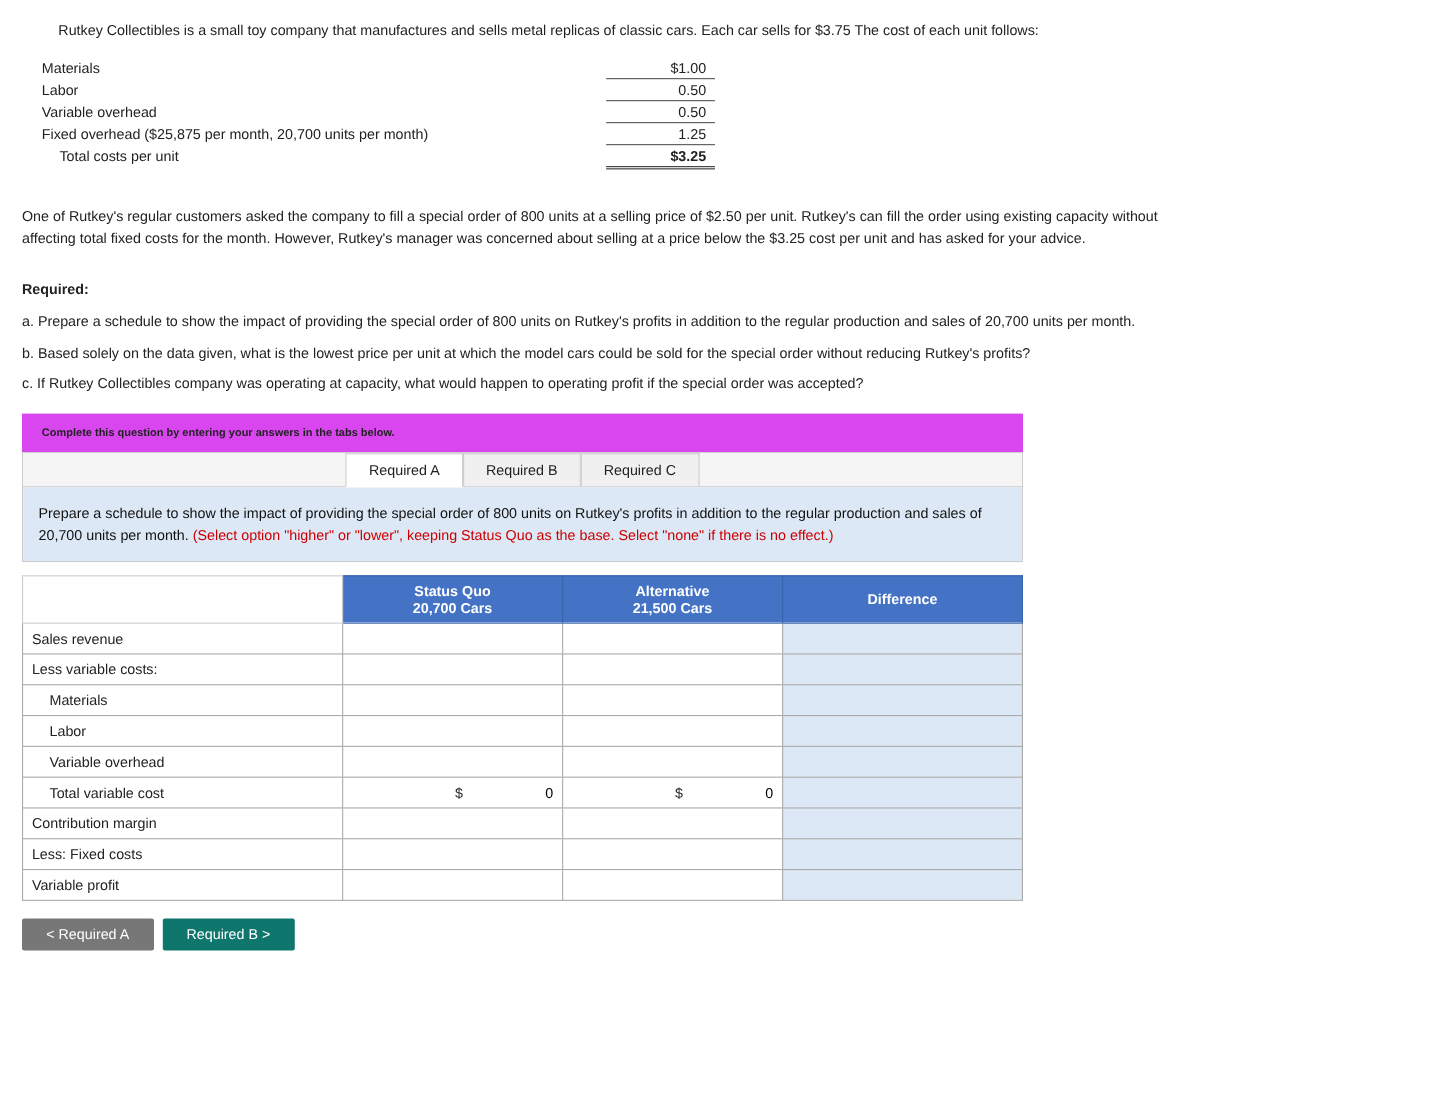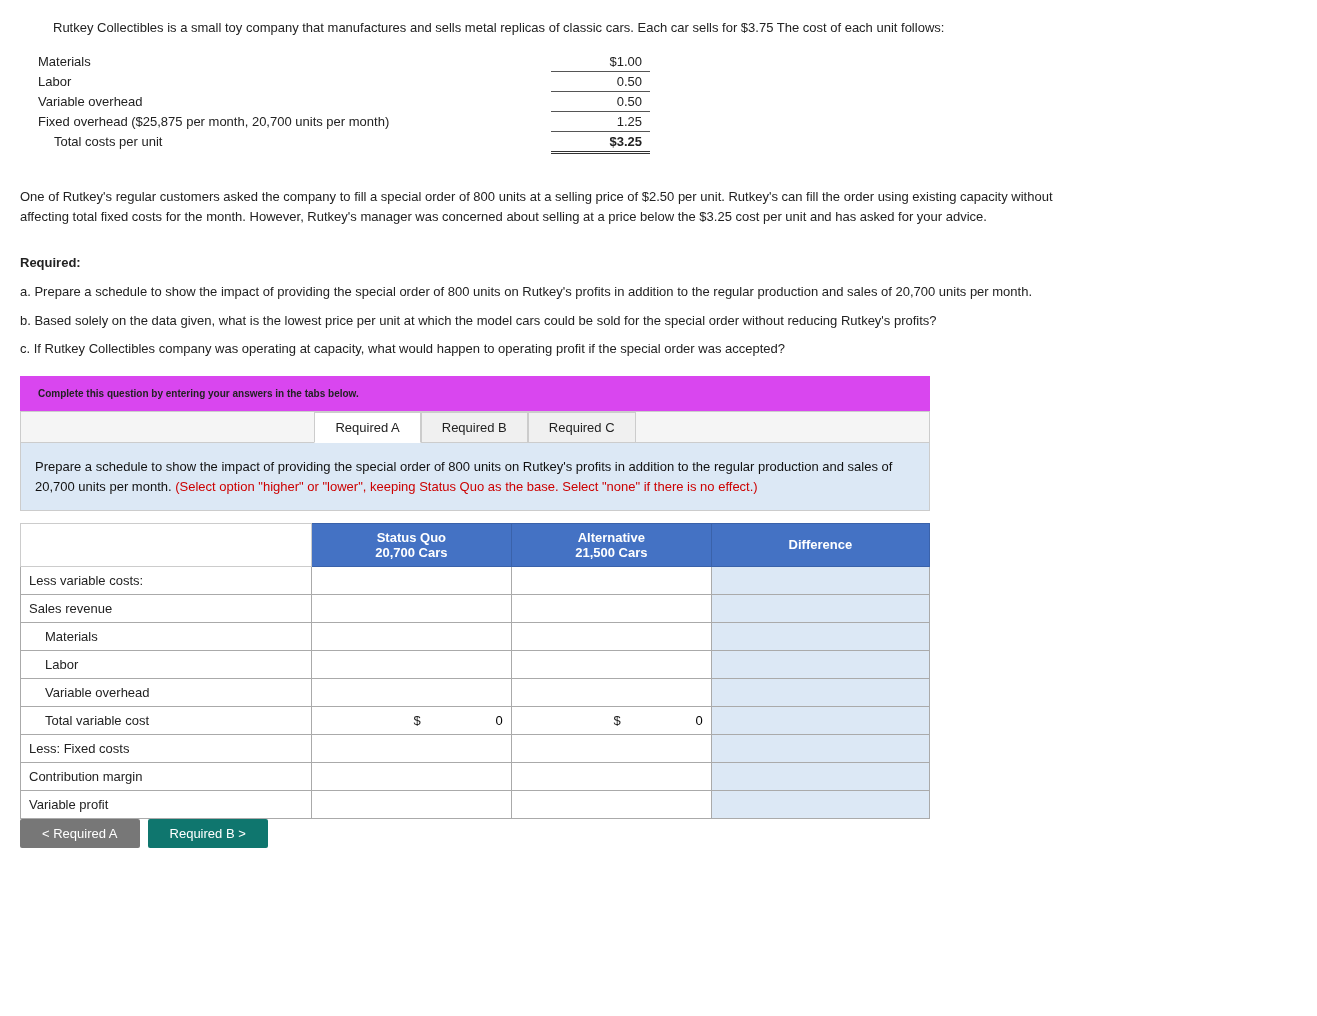--- a/index.html
+++ b/index.html
@@ -144,20 +144,21 @@
     .data-table tr.header-row th {
       vertical-align: middle;
     }
     .dollar-prefix {
       display: inline-block;
       margin-right: 2px;
     }
     .bottom-nav {
       display: flex;
       gap: 8px;
+      margin-top: 16px;
       max-width: 560px;
     }
     .nav-btn {
       padding: 7px 22px;
       font-size: 13px;
       border: none;
       cursor: pointer;
       border-radius: 2px;
     }
     .nav-btn.prev {
@@ -249,27 +250,27 @@
         </th>
         <th>
           <span>Alternative</span><br>
           <span>21,500 Cars</span>
         </th>
         <th>Difference</th>
       </tr>
     </thead>
     <tbody id="data-table-body">
     <tr>
+          <td class="label-cell">Sales revenue</td>
+          <td class="input-cell"><input type="text" style=""></td>
+          <td class="input-cell"><input type="text" style=""></td>
+          <td class="diff-cell input-cell"><input type="text" style=""></td>
+        </tr>
+        <tr>
           <td class="label-cell">Less variable costs:</td>
-          <td class="input-cell"><input type="text" style=""></td>
-          <td class="input-cell"><input type="text" style=""></td>
-          <td class="diff-cell input-cell"><input type="text" style=""></td>
-        </tr>
-        <tr>
-          <td class="label-cell">Sales revenue</td>
           <td class="input-cell"><input type="text" style=""></td>
           <td class="input-cell"><input type="text" style=""></td>
           <td class="diff-cell input-cell"><input type="text" style=""></td>
         </tr>
         <tr>
           <td class="label-cell indented">Materials</td>
           <td class="input-cell"><input type="text" style=""></td>
           <td class="input-cell"><input type="text" style=""></td>
           <td class="diff-cell input-cell"><input type="text" style=""></td>
         </tr>
@@ -285,27 +286,27 @@
           <td class="input-cell"><input type="text" style=""></td>
           <td class="diff-cell input-cell"><input type="text" style=""></td>
         </tr>
         <tr>
           <td class="label-cell indented">Total variable cost</td>
           <td class="input-cell"><span class="dollar-prefix">$</span><input type="text" value="0" style=""></td>
           <td class="input-cell"><span class="dollar-prefix">$</span><input type="text" value="0" style=""></td>
           <td class="diff-cell input-cell"><input type="text" style=""></td>
         </tr>
         <tr>
+          <td class="label-cell">Contribution margin</td>
+          <td class="input-cell"><input type="text" style=""></td>
+          <td class="input-cell"><input type="text" style=""></td>
+          <td class="diff-cell input-cell"><input type="text" style=""></td>
+        </tr>
+        <tr>
           <td class="label-cell">Less: Fixed costs</td>
-          <td class="input-cell"><input type="text" style=""></td>
-          <td class="input-cell"><input type="text" style=""></td>
-          <td class="diff-cell input-cell"><input type="text" style=""></td>
-        </tr>
-        <tr>
-          <td class="label-cell">Contribution margin</td>
           <td class="input-cell"><input type="text" style=""></td>
           <td class="input-cell"><input type="text" style=""></td>
           <td class="diff-cell input-cell"><input type="text" style=""></td>
         </tr>
         <tr>
           <td class="label-cell">Variable profit</td>
           <td class="input-cell"><input type="text" style=""></td>
           <td class="input-cell"><input type="text" style=""></td>
           <td class="diff-cell input-cell"><input type="text" style=""></td>
         </tr>

